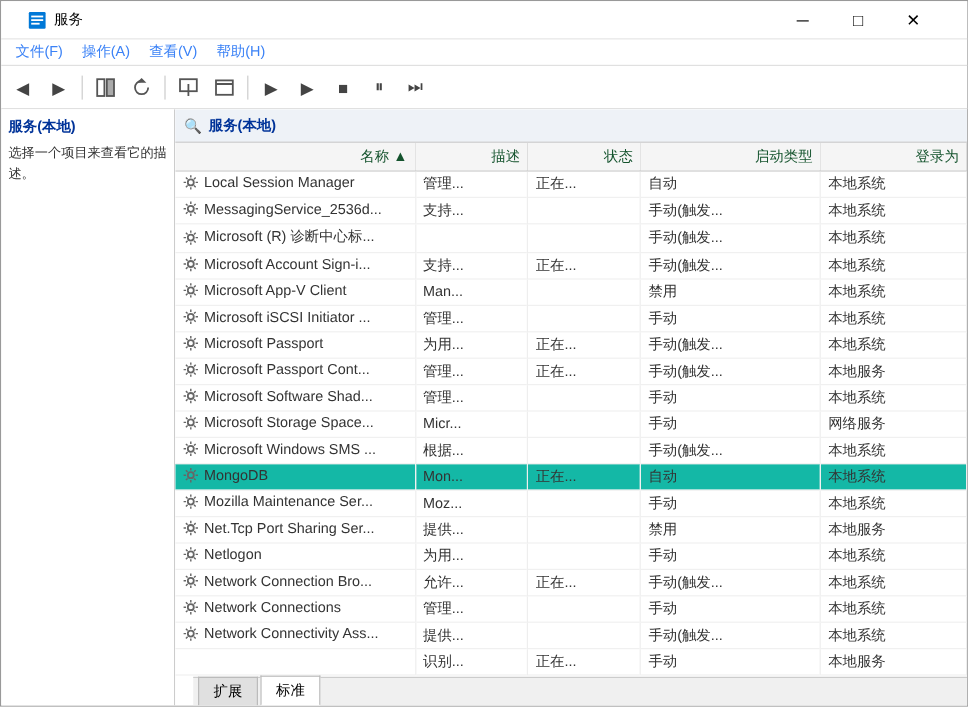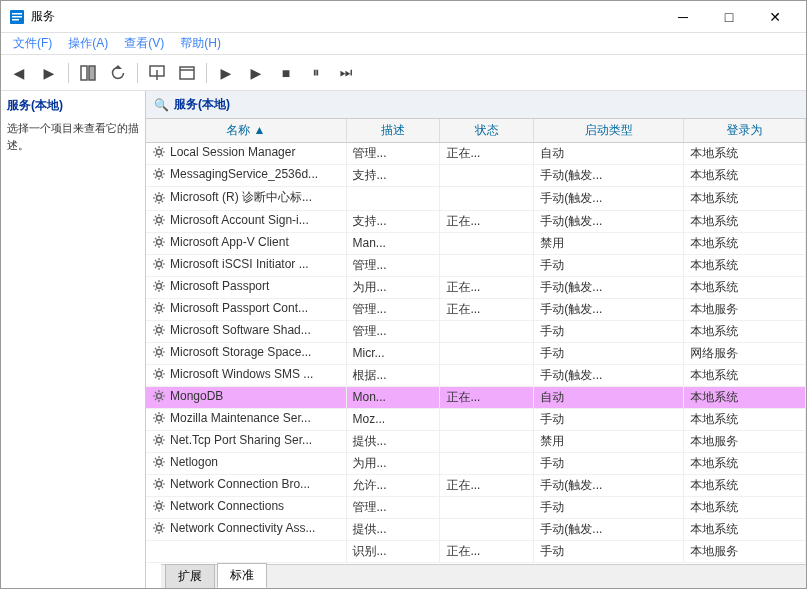--- a/index.html
+++ b/index.html
@@ -18,21 +18,21 @@
       background: #fff;
       display: flex;
       flex-direction: column;
     }
     
     .title-bar {
       background: #fff;
       height: 32px;
       display: flex;
       align-items: center;
-      padding: 0 8px;
+      padding: 0 22px;
       border-bottom: 1px solid #e0e0e0;
     }
     .title-bar-icon {
       width: 16px;
       height: 16px;
       margin-right: 6px;
       display: flex;
       align-items: center;
       justify-content: center;
     }
@@ -166,36 +166,36 @@
     table {
       width: 100%;
       border-collapse: collapse;
       font-size: 12px;
     }
     thead th {
       background: #f5f5f5;
       border-bottom: 1px solid #ccc;
       border-right: 1px solid #ddd;
       padding: 3px 6px;
-      text-align: center;
+      text-align: right;
       font-weight: normal;
-      color: #0369a1;
+      color: #14532d;
       position: sticky;
       top: 0;
       z-index: 1;
       white-space: nowrap;
     }
     thead th:first-child {
       width: 200px;
     }
     tbody tr {
       border-bottom: 1px solid #f0f0f0;
     }
     tbody tr.selected {
-      background: #f0abfc;
+      background: #14b8a6;
     }
     tbody td {
       padding: 2px 6px;
       color: #333;
       border-right: 1px solid #eee;
       white-space: nowrap;
       overflow: hidden;
       text-overflow: ellipsis;
       max-width: 120px;
     }

